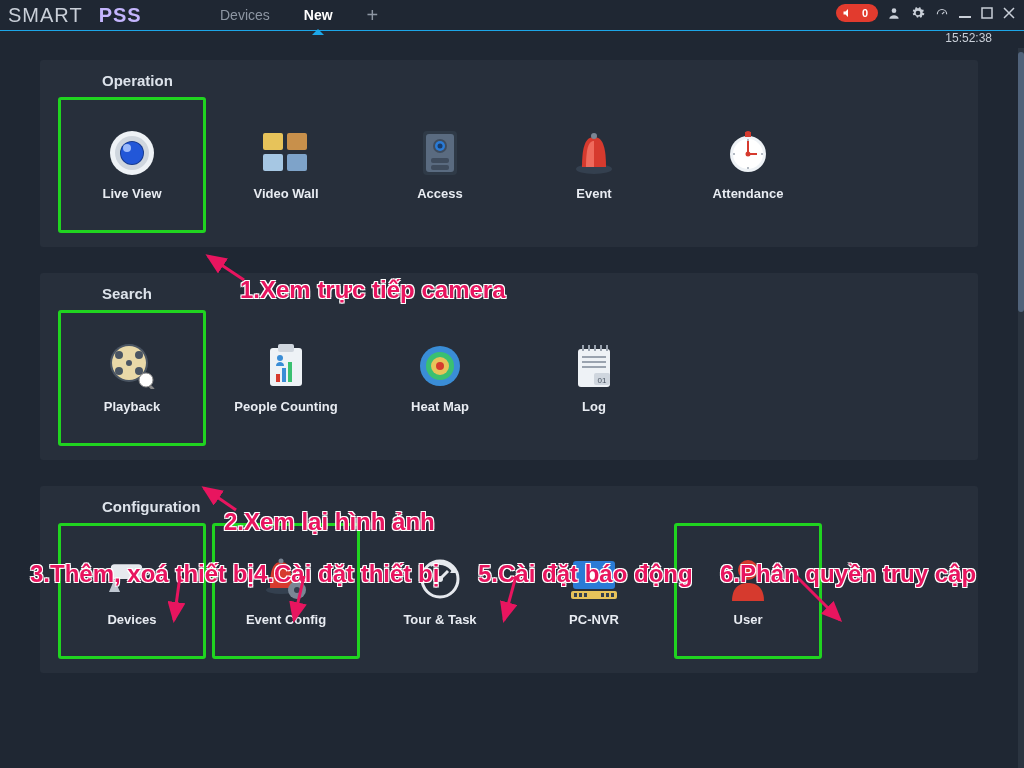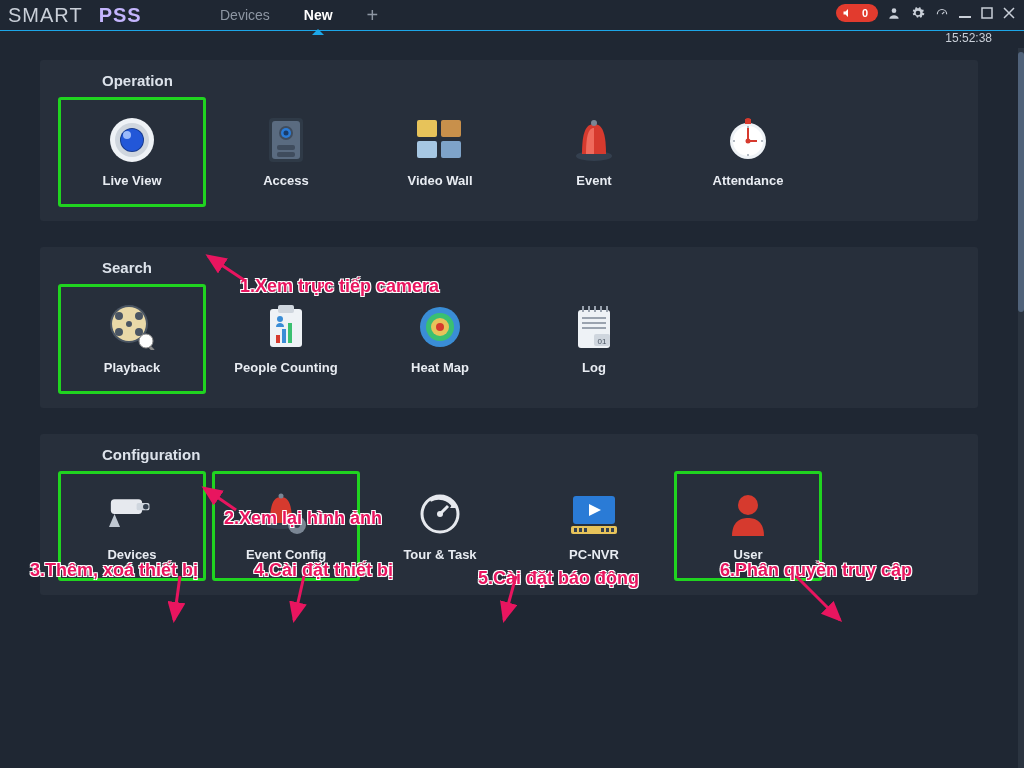--- a/index.html
+++ b/index.html
@@ -31,27 +31,27 @@
   .alert-pill { background:#e23b2e; border-radius:10px; padding:0 10px 0 4px; height:18px; display:flex; align-items:center; gap:6px; font-size:11px; font-weight:bold; }
   .icn { width:16px; height:16px; display:inline-flex; align-items:center; justify-content:center; color:#c9cfd8; cursor:pointer; }
   .winbtn { width:14px; height:14px; color:#c9cfd8;}
   .timebar { height:18px; text-align:right; padding-right:32px; font-size:12px; color:#c9cfd8; border-top:1px solid #1ca6e8; }
   .home { position:absolute; top:48px; left:0; right:6px; bottom:0; overflow:hidden; padding:12px 40px 0 40px;}
   .scrollbar { position:absolute; right:0; top:48px; bottom:0; width:6px; background:#2b3440; }
   .scrollbar::before{content:"";position:absolute;top:4px;left:0;width:6px;height:260px;background:#50627a;border-radius:3px;}
   .section { background:#272f3b; border-radius:3px; margin-bottom:26px; padding:10px 18px 14px 18px;}
   .section-title { font-size:15px; font-weight:600; color:#dde3eb; margin:2px 0 8px 44px; }
   .row { display:flex; gap:6px; }
-  .tile { width:148px; height:110px; display:flex; flex-direction:column; align-items:center; justify-content:center; gap:10px; border-radius:3px; cursor:pointer; }
+  .tile { width:148px; height:136px; display:flex; flex-direction:column; align-items:center; justify-content:center; gap:10px; border-radius:3px; cursor:pointer; }
   .tile-label { font-size:13px; font-weight:600; color:#e8ecf2; text-align:center; }
   .ico { width:46px; height:46px; display:flex; align-items:center; justify-content:center; }
   .hl-green { border:3px solid #20d420; }
 
   
-  .annot { position:absolute; color:#e8155f; font-weight:bold; font-size:18px; pointer-events:none; text-shadow: -1px -1px 0 #fff, 1px -1px 0 #fff, -1px 1px 0 #fff, 1px 1px 0 #fff; white-space:nowrap;}
+  .annot { position:absolute; color:#e8155f; font-weight:bold; font-size:24px; pointer-events:none; text-shadow: -1px -1px 0 #fff, 1px -1px 0 #fff, -1px 1px 0 #fff, 1px 1px 0 #fff; white-space:nowrap;}
   .arrow { position:absolute; pointer-events:none; }
 </style>
 </head>
 <body>
 
 <div class="titlebar">
   <div class="app-title">
     <span>SMART</span>
     <span class="pss">PSS</span>
   </div>
@@ -119,42 +119,42 @@
               <circle cx="23" cy="23" r="17" fill="#cfd6de"></circle>
               <circle cx="23" cy="23" r="12" fill="#163a8f"></circle>
               <circle cx="23" cy="23" r="11" fill="#2257d8"></circle>
               <circle cx="18" cy="18" r="4" fill="#a9c5ff" opacity="0.9"></circle>
             </svg>
         </div>
         <div class="tile-label">Live View</div>
       </div>
       <div class="tile">
         <div class="ico">
+          <svg width="46" height="40" viewBox="0 0 46 40">
+              <rect x="0" y="0" width="20" height="17" rx="2" fill="#e7c35a"></rect>
+              <rect x="24" y="0" width="20" height="17" rx="2" fill="#c8904b"></rect>
+              <rect x="0" y="21" width="20" height="17" rx="2" fill="#a6c7e3"></rect>
+              <rect x="24" y="21" width="20" height="17" rx="2" fill="#7ea3c9"></rect>
+            </svg>
+        </div>
+        <div class="tile-label">Video Wall</div>
+      </div>
+      <div class="tile">
+        <div class="ico">
           <svg width="38" height="46" viewBox="0 0 38 46">
               <rect x="2" y="1" width="34" height="44" rx="4" fill="#2f3a47"></rect>
               <rect x="5" y="4" width="28" height="38" rx="3" fill="#5a6b80"></rect>
               <circle cx="19" cy="16" r="7" fill="#3f4c5d"></circle>
               <circle cx="19" cy="16" r="5" fill="#2a7bd6"></circle>
               <circle cx="19" cy="16" r="2.5" fill="#193c6a"></circle>
               <rect x="10" y="28" width="18" height="5" rx="2" fill="#3f4c5d"></rect>
               <rect x="10" y="35" width="18" height="5" rx="2" fill="#3f4c5d"></rect>
             </svg>
         </div>
         <div class="tile-label">Access</div>
-      </div>
-      <div class="tile">
-        <div class="ico">
-          <svg width="46" height="40" viewBox="0 0 46 40">
-              <rect x="0" y="0" width="20" height="17" rx="2" fill="#e7c35a"></rect>
-              <rect x="24" y="0" width="20" height="17" rx="2" fill="#c8904b"></rect>
-              <rect x="0" y="21" width="20" height="17" rx="2" fill="#a6c7e3"></rect>
-              <rect x="24" y="21" width="20" height="17" rx="2" fill="#7ea3c9"></rect>
-            </svg>
-        </div>
-        <div class="tile-label">Video Wall</div>
       </div>
       <div class="tile">
         <div class="ico">
           <svg width="40" height="44" viewBox="0 0 40 44">
               <ellipse cx="20" cy="38" rx="18" ry="5" fill="#34404f"></ellipse>
               <path d="M8 36 C8 14 12 6 20 6 C28 6 32 14 32 36 Z" fill="#d63a2e"></path>
               <path d="M12 36 C12 16 15 10 20 10 L20 36 Z" fill="#ef6a5c"></path>
               <circle cx="20" cy="5" r="3" fill="#7a8694"></circle>
             </svg>
         </div>
@@ -333,21 +333,21 @@
 <div class="annot" style="left:30px; top:560px;">3.Thêm, xoá thiết bị</div>
 <svg class="arrow" style="left:168px; top:574px;" width="24" height="54">
     <path d="M12 2 L6 46" stroke="#e8155f" stroke-width="3" fill="none" marker-end="url(#ah)"></path>
   </svg>
 
 <div class="annot" style="left:254px; top:560px;">4.Cài đặt thiết bị</div>
 <svg class="arrow" style="left:288px; top:574px;" width="24" height="54">
     <path d="M16 2 L6 46" stroke="#e8155f" stroke-width="3" fill="none" marker-end="url(#ah)"></path>
   </svg>
 
-<div class="annot" style="left:478px; top:560px;margin-top:8px;">5.Cài đặt báo động</div>
+<div class="annot" style="left:478px; top:560px;">5.Cài đặt báo động</div>
 <svg class="arrow" style="left:498px; top:574px;" width="24" height="54">
     <path d="M18 2 L6 46" stroke="#e8155f" stroke-width="3" fill="none" marker-end="url(#ah)"></path>
   </svg>
 
 <div class="annot" style="left:720px; top:560px;">6.Phân quyền truy cập</div>
 <svg class="arrow" style="left:790px; top:574px;" width="60" height="54">
     <path d="M6 2 L50 46" stroke="#e8155f" stroke-width="3" fill="none" marker-end="url(#ah)"></path>
   </svg>
 
 </body></html>

